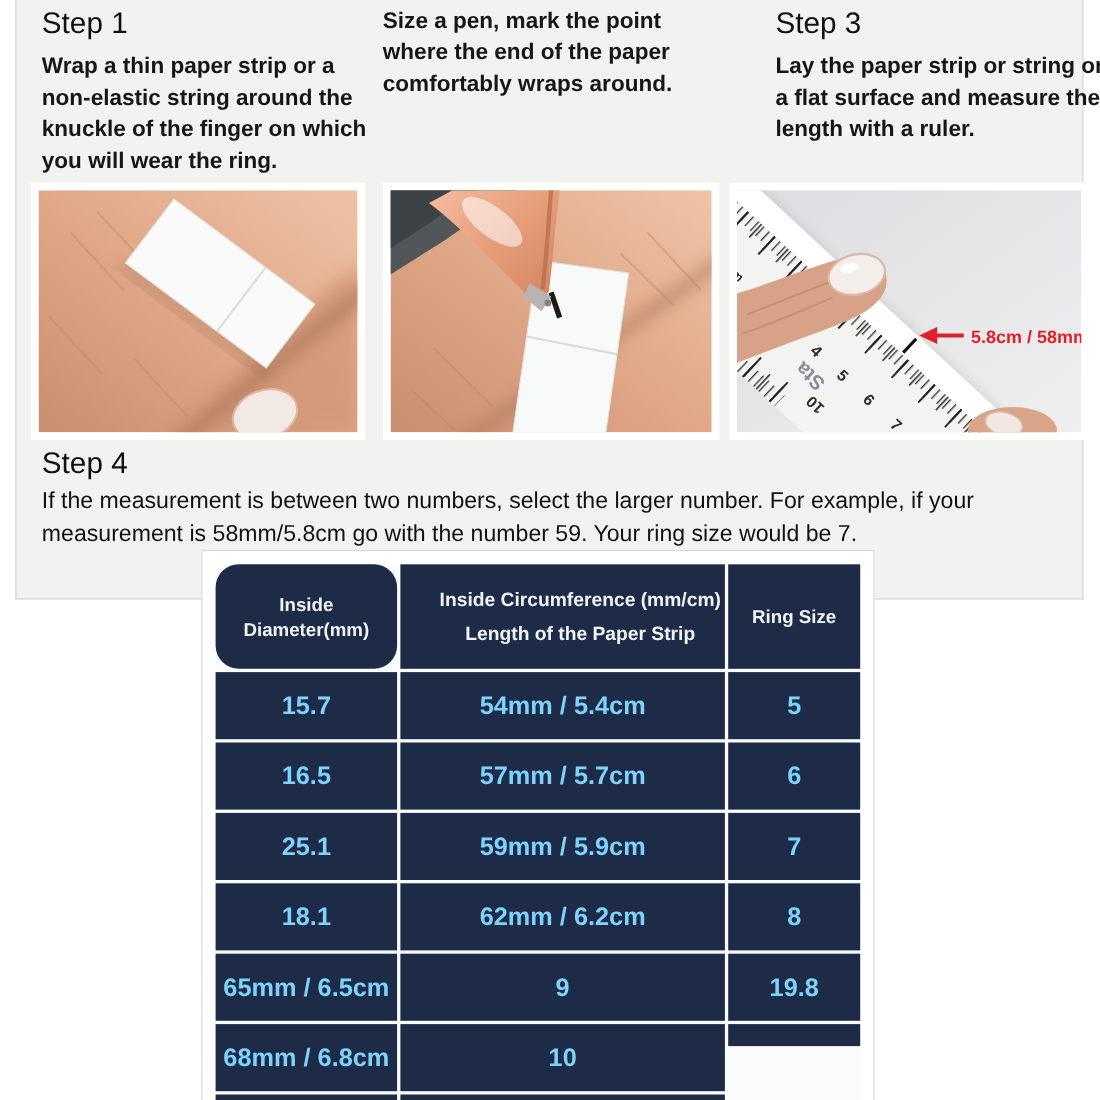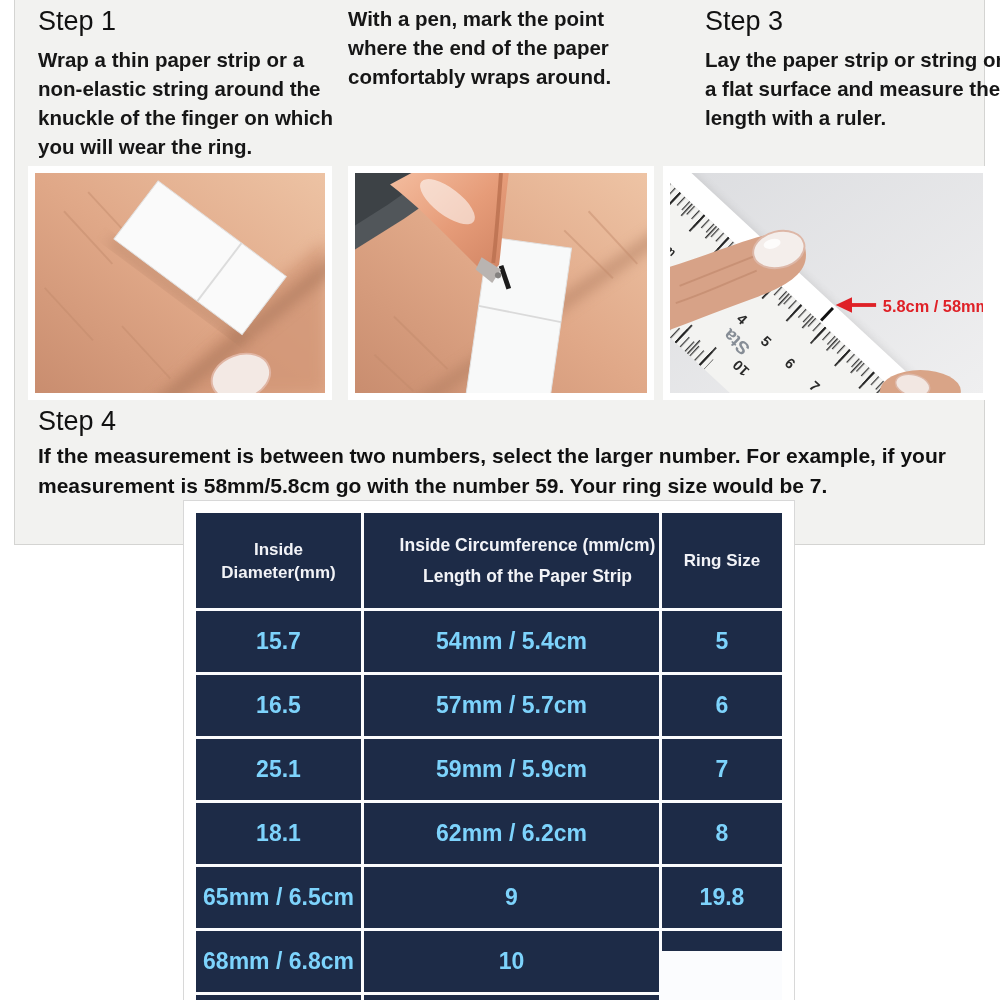--- a/index.html
+++ b/index.html
@@ -11,46 +11,46 @@
   .step-body{font-size:20.5px;font-weight:700;line-height:29px;color:#161616;margin:0;}
   #col1{left:38px;width:296px;}
   #col2{left:348px;width:300px;}
   #col3{left:665px;width:318px;margin-left:40px;}
   .photo{position:absolute;top:166px;background:#ffffff;padding:7px;box-sizing:border-box;}
   #photo1{left:28px;width:304px;height:234px;}
   #photo2{left:348px;width:306px;height:234px;}
   #photo3{left:663px;width:327px;height:234px;}
   .photo svg{display:block;width:100%;height:100%;}
   #step4-title{position:absolute;left:38px;top:404px;}
-  #step4-text{position:absolute;left:38px;top:441px;width:915px;font-size:21px;font-weight:700;
+  #step4-text{position:absolute;left:38px;top:441px;width:915px;font-size:21px;font-weight:400;
     line-height:29.5px;color:#111;margin:0;}
   .size-table{position:absolute;left:183px;top:500px;background:#ffffff;border:1px solid #d8d8d8;
     padding:12px;box-sizing:content-box;}
   .grid{display:grid;grid-template-columns:165px 295px 120px;gap:3px;background:#fbfcfe;}
   .cell{background:#1d2b47;display:flex;flex-direction:column;align-items:center;justify-content:center;
     text-align:center;}
   .hcell{height:95px;color:#f2f3f7;font-weight:700;}
-  .hc1{font-size:17px;line-height:23px;white-space:pre-line;}
+  .hc1{font-size:17px;line-height:23px;white-space:pre-line;border-radius:21px;}
   .hc2 .l1,.hc2 .l2{font-size:17.5px;line-height:22px;margin-left:32px;}
   .hc2 .l1{margin-bottom:9px;}
   .hc3{font-size:17px;}
   .dcell{height:61px;color:#7dd3fc;font-weight:700;font-size:23px;}
   .pcell{height:20px;}
 </style>
 </head>
 <body>
 
 <div class="card"></div>
 
 <div class="step-col" id="col1">
   <h2 class="step-title">Step 1</h2>
   <p class="step-body">Wrap a thin paper strip or a non-elastic string around the knuckle of the finger on which you will wear the ring.</p>
 </div>
 <div class="step-col" id="col2">
-  <p class="step-body">With a pen, mark the point where the end of the paper comfortably wraps around.</p>
+  <p class="step-body">Size a pen, mark the point where the end of the paper comfortably wraps around.</p>
 </div>
 <div class="step-col" id="col3">
   <h2 class="step-title">Step 3</h2>
   <p class="step-body">Lay the paper strip or string on a flat surface and measure the length with a ruler.</p>
 </div>
 
 <div class="photo" id="photo1">
 <svg viewBox="0 0 300 230" preserveAspectRatio="none">
   <defs>
     <linearGradient id="skin1" x1="0" y1="1" x2="1" y2="0">

